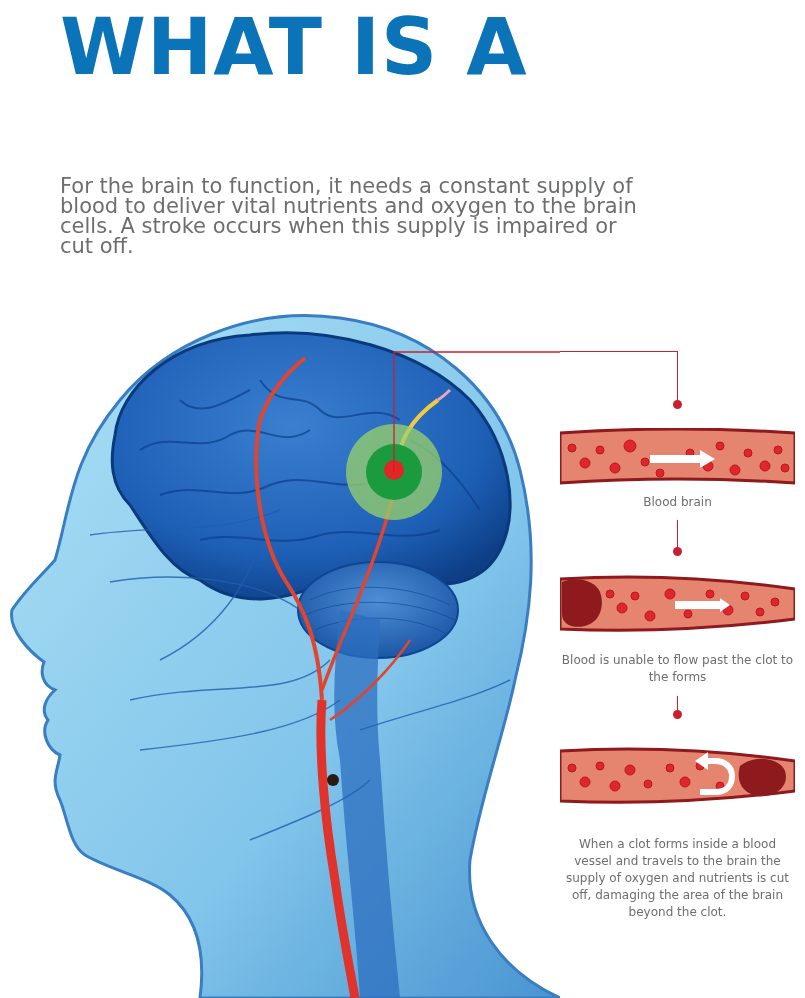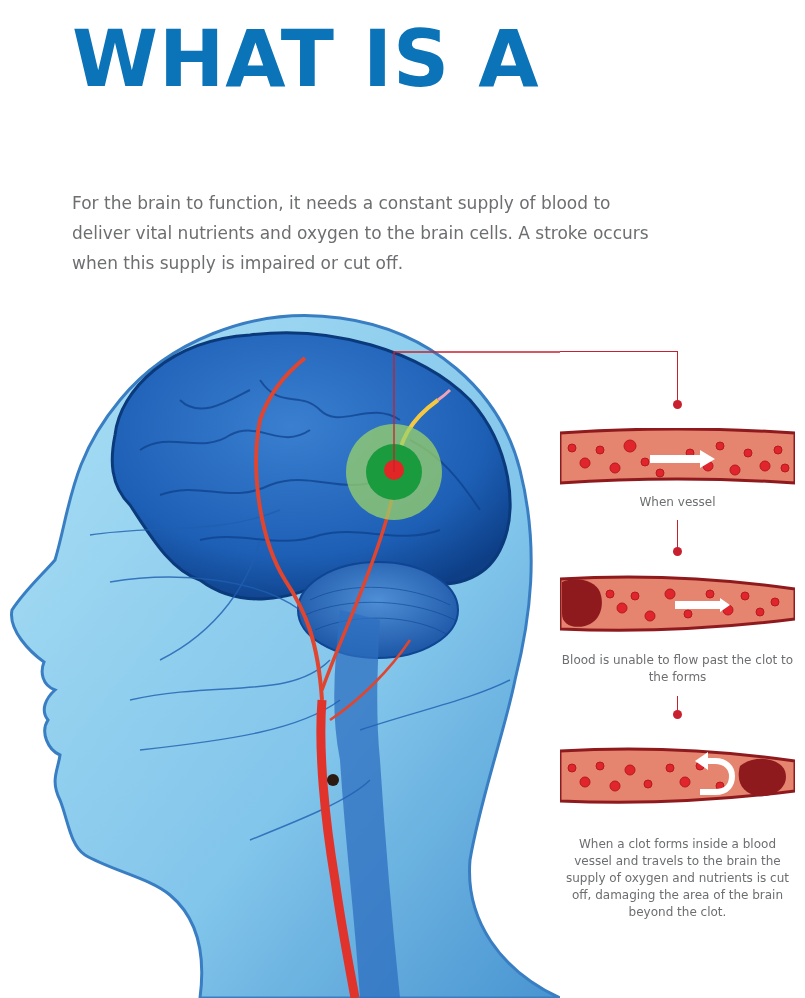--- a/index.html
+++ b/index.html
@@ -1,19 +1,19 @@
 <!DOCTYPE html>
 <html><head>
 <meta charset="utf-8">
 <style>
   html, body { margin:0; padding:0; }
   body { width:805px; height:998px; background:#ffffff; position:relative; overflow:hidden; font-family:"Liberation Sans", "DejaVu Sans", sans-serif; }
-  .title { position:absolute; left:60px; top:6px; margin:12px; font-family:"DejaVu Sans", sans-serif; font-weight:bold; color:#0b73b7; font-size:78px; line-height:82px; letter-spacing:1px; }
+  .title { position:absolute; left:60px; top:6px; margin:0; font-family:"DejaVu Sans", sans-serif; font-weight:bold; color:#0b73b7; font-size:78px; line-height:82px; letter-spacing:1px; }
   .title span { display:block; }
-  .intro { position:absolute; left:60px; top:176px; width:580px; font-size:17px; line-height:30px; color:#6d6e70; margin:12px; font-family:"DejaVu Sans", sans-serif; }
+  .intro { position:absolute; left:60px; top:176px; width:580px; font-size:21px; line-height:20px; color:#6d6e70; margin:0; font-family:"DejaVu Sans", sans-serif; }
   .illustration { position:absolute; left:0; top:280px; width:560px; height:718px; }
   .connector { position:absolute; background:#c8202e; }
   .dot { position:absolute; width:9px; height:9px; border-radius:50%; background:#c8202e; }
   .vessel { position:absolute; left:560px; width:235px; height:60px; }
   .caption { position:absolute; left:560px; width:235px; text-align:center; font-size:12px; line-height:17px; color:#6d6e70; font-family:"DejaVu Sans", sans-serif; }
 </style>
 </head>
 <body>
 
 <h1 class="title">
@@ -104,21 +104,21 @@
     <circle cx="148" cy="38" r="5"></circle>
       <circle cx="160" cy="18" r="4"></circle>
       <circle cx="175" cy="42" r="5"></circle>
       <circle cx="188" cy="25" r="4"></circle>
     <circle cx="205" cy="38" r="5"></circle>
       <circle cx="218" cy="22" r="4"></circle>
       <circle cx="225" cy="40" r="4"></circle>
   </g>
   <path d="M90,27 L140,27 L140,22 L155,31 L140,40 L140,35 L90,35 Z" fill="#ffffff"></path>
 </svg>
-<div class="caption" style="top:494px;">When vessel</div>
+<div class="caption" style="top:494px;">Blood brain</div>
 
 <div class="connector" style="left:677px;top:520px;width:1.3px;height:28px;"></div>
 <div class="dot" style="left:673px;top:547px;"></div>
 
 <svg class="vessel" style="top:574px;" viewBox="0 0 235 60">
   <path d="M0,5 Q117,-2 235,15 L235,45 Q117,60 0,55 Z" fill="#e5846f" stroke="#8e1a1e" stroke-width="3"></path>
   <path d="M2,8 C15,2 35,6 40,18 C45,32 40,48 25,52 C12,55 2,50 2,40 Z" fill="#8e1a1e"></path>
   <g fill="#e0262c" stroke="#b51a20" stroke-width="1">
     <circle cx="50" cy="20" r="4"></circle>
       <circle cx="62" cy="34" r="5"></circle>

